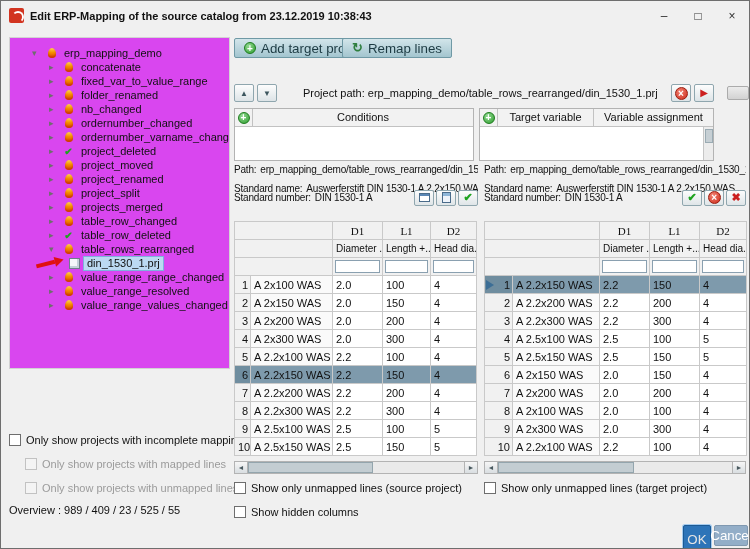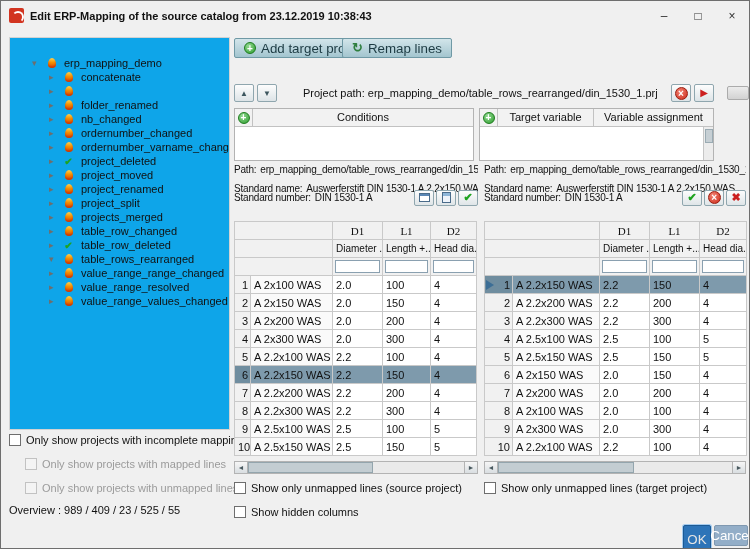--- a/index.html
+++ b/index.html
@@ -14,22 +14,22 @@
               position:relative; margin-right:6px; flex:0 0 auto; }
   .app-icon::after { content:""; position:absolute; left:3px; top:3px; width:8px; height:8px;
               border:2px solid #fff; border-left-color:transparent; border-bottom-color:transparent;
               border-radius:50%; }
   .title { font-weight:bold; white-space:nowrap; }
   .win-controls { margin-left:auto; display:flex; height:100%; }
   .winbtn { width:34px; height:100%; display:flex; align-items:center; justify-content:center;
             color:#333; font-size:12px; }
 
   
-  .tree-box { position:absolute; left:8px; top:36px; width:221px; height:393px;
-              background:#0ea5e9; border:1px solid #d2d2d2; overflow:hidden; padding-top:18px; }
+  .tree-box { position:absolute; left:8px; top:36px; width:221px; height:332px;
+              background:#d946ef; border:1px solid #d2d2d2; overflow:hidden; padding-top:8px; }
   .tree-row { position:relative; display:flex; align-items:center; height:14px;
               padding-left:calc(22px + var(--lvl,0)*17px); white-space:nowrap; }
   .expander { width:13px; flex:0 0 auto; font-size:9px; color:#6e6e6e; line-height:13px; }
   .expander.x-none { width:2px; }
   .expander.x-expanded::before { content:"▾"; }
   .expander.x-collapsed::before { content:"▸"; }
   .tree-icon { width:13px; height:12px; flex:0 0 auto; margin-right:3px;
                display:flex; align-items:center; justify-content:center; }
   .tree-icon.x-flame::before { content:""; width:8px; height:10px;
       background:linear-gradient(180deg,#ffd34e 0%,#f59000 45%,#e04a07 100%);
@@ -177,20 +177,21 @@
       <div class="tree-row" style="--lvl: 1;">
         <span class="expander x-collapsed"></span>
         <span class="tree-icon x-flame"></span>
         <span class="tree-label">concatenate</span>
 
       </div>
 
       <div class="tree-row" style="--lvl: 1;">
         <span class="expander x-collapsed"></span>
         <span class="tree-icon x-flame"></span>
+        <span class="tree-label">fixed_var_to_value_range</span>
 
       </div>
 
       <div class="tree-row" style="--lvl: 1;">
         <span class="expander x-collapsed"></span>
         <span class="tree-icon x-flame"></span>
         <span class="tree-label">folder_renamed</span>
 
       </div>
 
@@ -264,20 +265,26 @@
 
       </div>
 
       <div class="tree-row" style="--lvl: 1;">
         <span class="expander x-expanded"></span>
         <span class="tree-icon x-flame"></span>
         <span class="tree-label">table_rows_rearranged</span>
 
       </div>
 
+      <div class="tree-row selected" style="--lvl: 2;">
+        <span class="expander x-none"></span>
+        <span class="tree-icon x-project"></span>
+        <span class="tree-label">din_1530_1.prj</span>
+        <span class="red-arrow show"></span>
+      </div>
 
       <div class="tree-row" style="--lvl: 1;">
         <span class="expander x-collapsed"></span>
         <span class="tree-icon x-flame"></span>
         <span class="tree-label">value_range_range_changed</span>
 
       </div>
 
       <div class="tree-row" style="--lvl: 1;">
         <span class="expander x-collapsed"></span>

